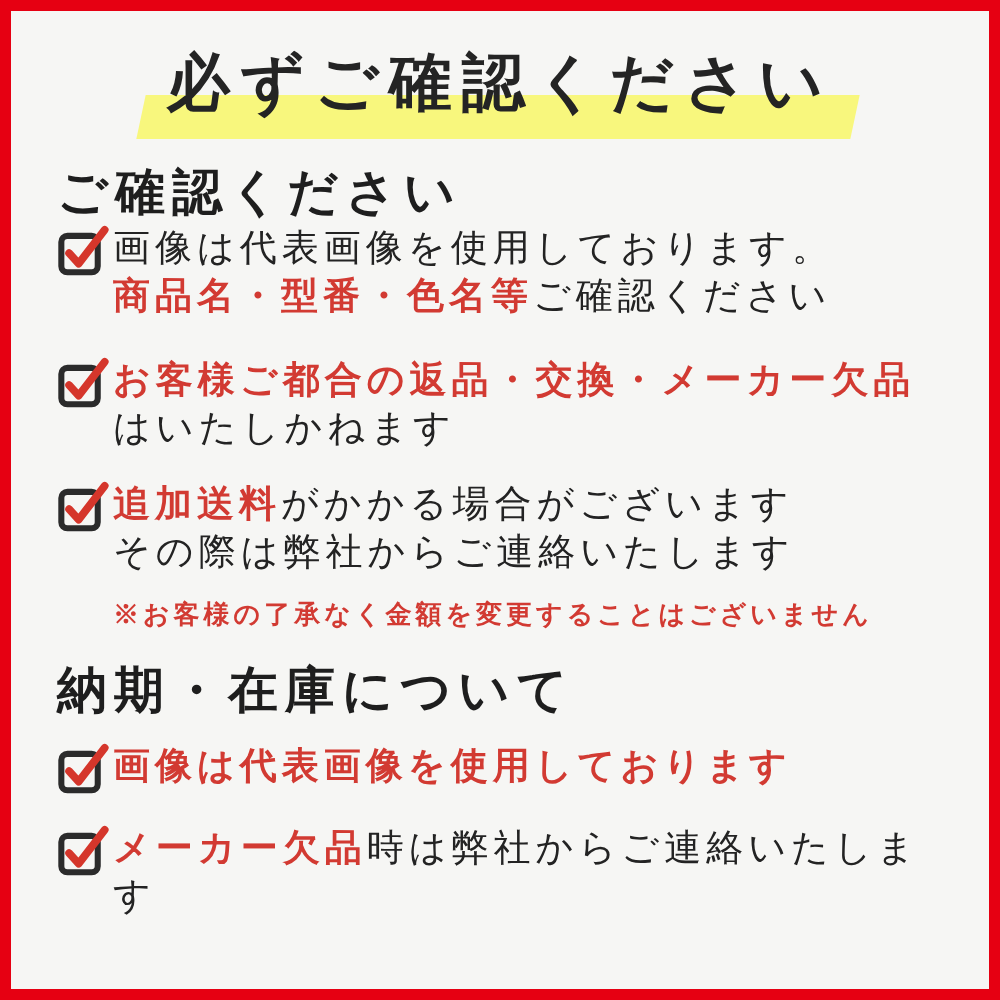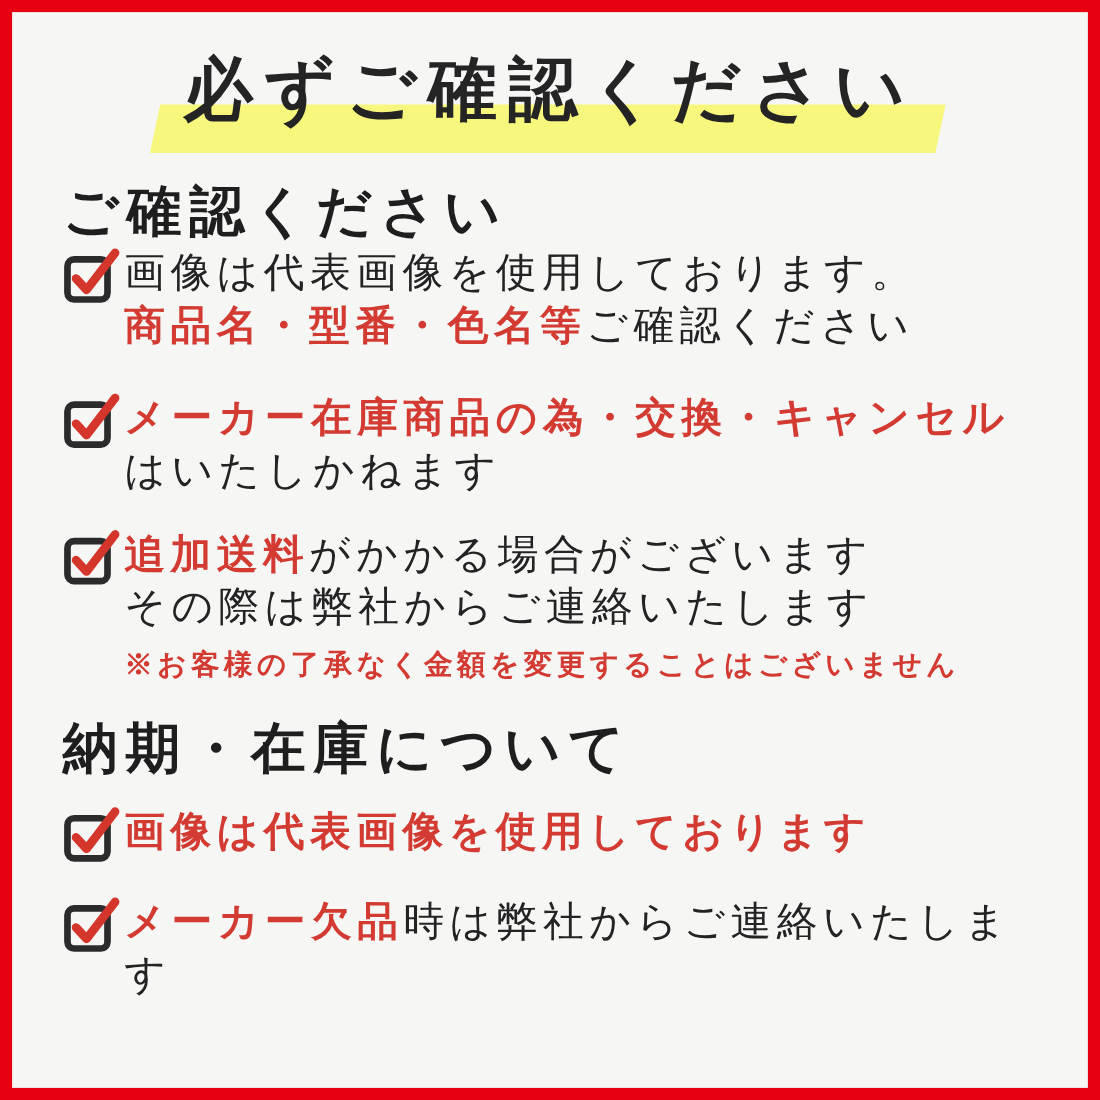--- a/index.html
+++ b/index.html
@@ -70,21 +70,21 @@
     letter-spacing:5px;
     line-height:1.3;
     color:var(--ink);
   }
   .red{color:var(--accent);font-weight:700;}
   .black{color:var(--ink);font-weight:400;}
   .note{
     font-size:26px;
     letter-spacing:4px;
     line-height:1.25;
-    margin-top:12px;
+    margin-top:22px;
     color:var(--accent);
     font-weight:700;
   }
 </style>
 </head>
 <body>
 
 <div class="page">
 
   <div class="title-row">
@@ -108,21 +108,21 @@
         <div><span class="red">商品名・型番・色名等</span><span class="black">ご確認ください</span></div>
       </div>
     </div>
 
     <div class="item item-2">
       <svg class="checkbox" viewBox="0 0 60 60">
         <rect x="5" y="16" width="42" height="42" rx="7" fill="none" stroke="#2b2b2b" stroke-width="7"></rect>
         <path d="M 14 36 L 25 48 L 55 9" fill="none" stroke="#d5362b" stroke-width="9" stroke-linecap="round" stroke-linejoin="round"></path>
       </svg>
       <div class="item-text">
-        <div><span class="red">メーカー在庫商品の為・交換・キャンセル</span></div>
+        <div><span class="red">お客様ご都合の返品・交換・メーカー欠品</span></div>
         <div><span class="black">はいたしかねます</span></div>
       </div>
     </div>
 
     <div class="item item-3">
       <svg class="checkbox" viewBox="0 0 60 60">
         <rect x="5" y="16" width="42" height="42" rx="7" fill="none" stroke="#2b2b2b" stroke-width="7"></rect>
         <path d="M 14 36 L 25 48 L 55 9" fill="none" stroke="#d5362b" stroke-width="9" stroke-linecap="round" stroke-linejoin="round"></path>
       </svg>
       <div class="item-text">

